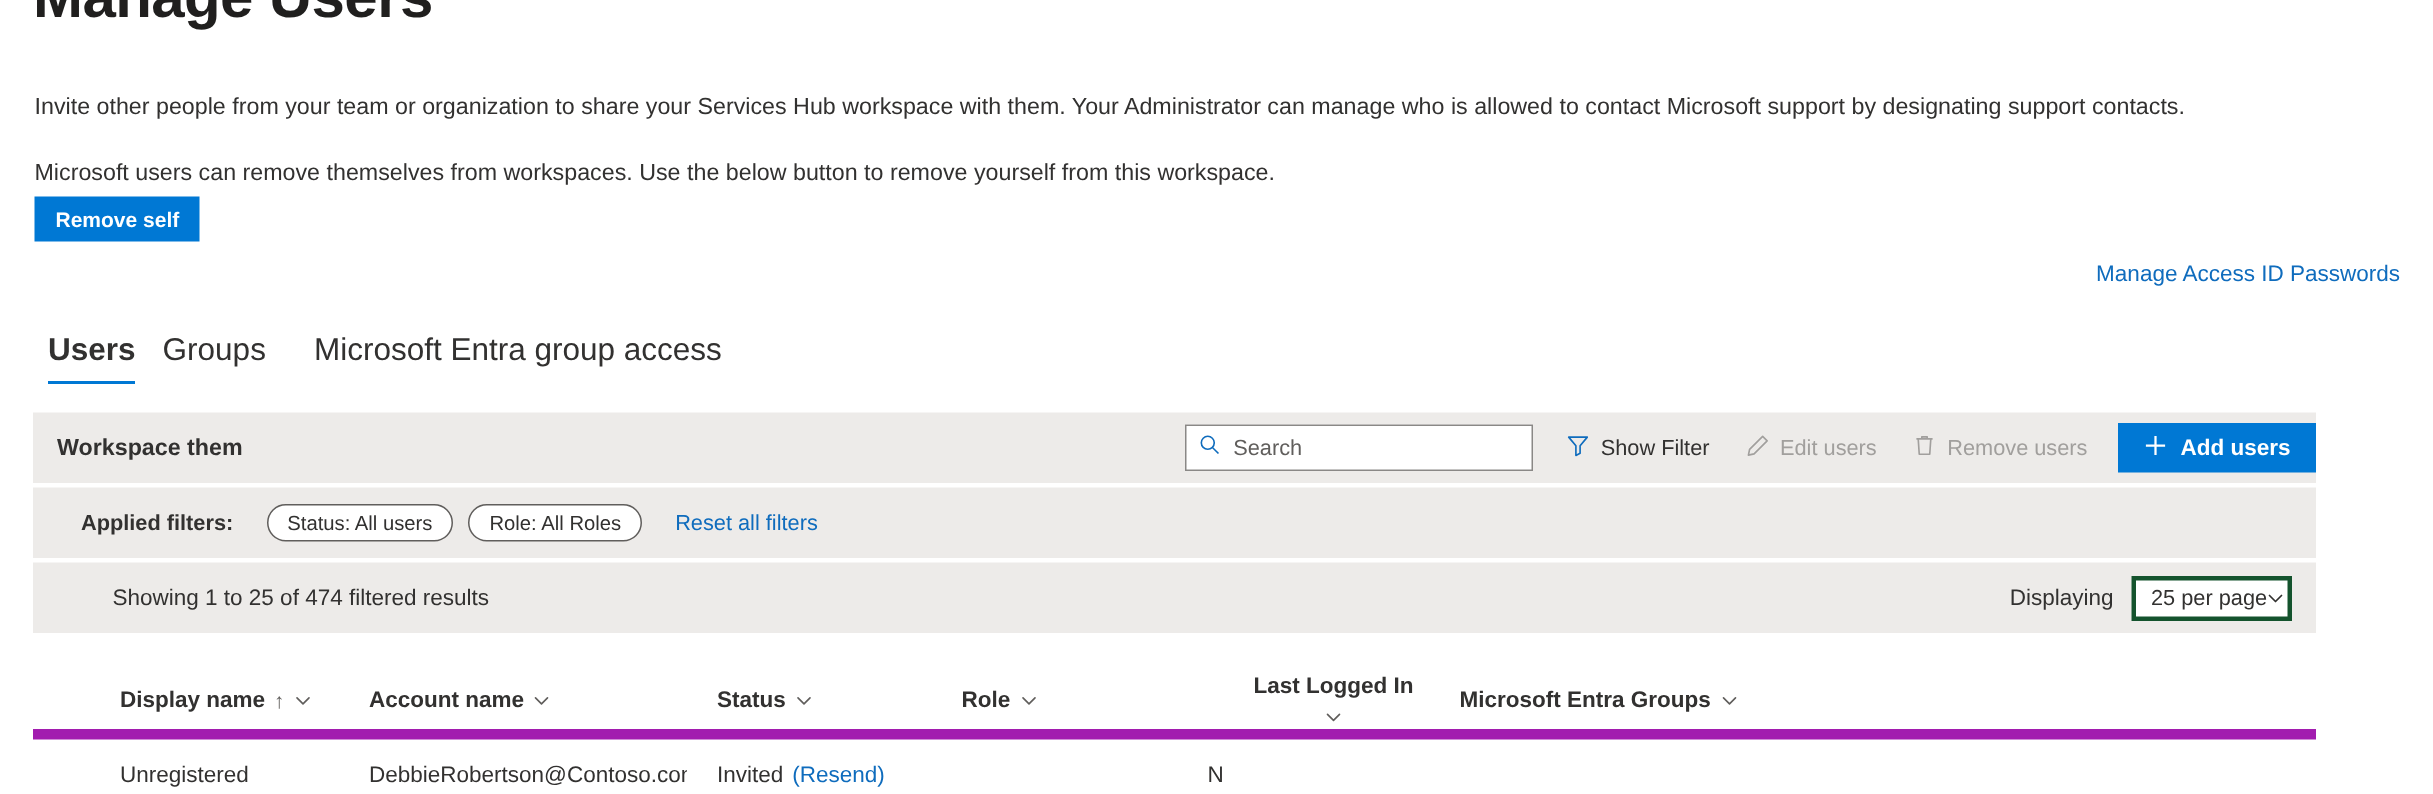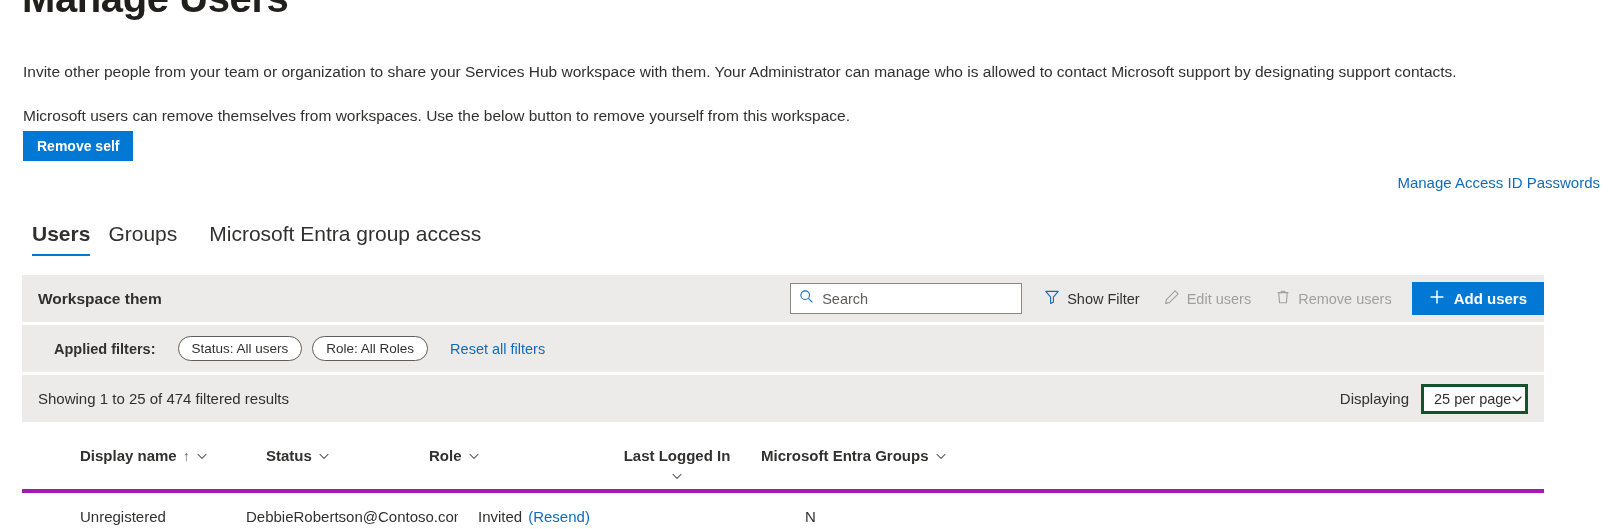--- a/index.html
+++ b/index.html
@@ -214,20 +214,21 @@
     margin-left: 12px;
     cursor: pointer;
     text-decoration: none;
     white-space: nowrap;
   }
 
   .showing-text {
     font-size: 15px;
     color: #323130;
     white-space: nowrap;
+    margin-left: 37px;
   }
   .showing-right {
     margin-left: auto;
     display: flex;
     align-items: center;
     gap: 12px;
   }
   .displaying-label {
     font-size: 15px;
     color: #323130;
@@ -250,23 +251,23 @@
 
   
   .table-wrap {
     position: absolute;
     left: 22px; top: 447px;
     width: 1522px;
     background: #ffffff;
   }
   .thead {
     display: flex;
-    align-items: flex-start;
+    align-items: center;
     height: 46px;
-    border-bottom: 4px solid #a21caf;
+    border-bottom: 7px solid #a21caf;
     padding-left: 58px;
   }
   .th {
     display: flex;
     align-items: center;
     gap: 6px;
     font-size: 15px;
     font-weight: 600;
     color: #323130;
     cursor: pointer;
@@ -406,20 +407,28 @@
     <div class="thead">
       <div class="th col-display">
         <span>Display name</span>
         <span class="sortasc">↑</span>
         <span class="chev">
           <svg width="12" height="12" viewBox="0 0 12 12" fill="none">
               <path d="M2 4.3l4 4 4-4" stroke="#605e5c" stroke-width="1.1" stroke-linecap="round" stroke-linejoin="round"></path>
             </svg>
         </span>
       </div>
+      <div class="th col-account">
+        <span>Account name</span>
+        <span class="chev">
+          <svg width="12" height="12" viewBox="0 0 12 12" fill="none">
+              <path d="M2 4.3l4 4 4-4" stroke="#605e5c" stroke-width="1.1" stroke-linecap="round" stroke-linejoin="round"></path>
+            </svg>
+        </span>
+      </div>
       <div class="th col-status">
         <span>Status</span>
         <span class="chev">
           <svg width="12" height="12" viewBox="0 0 12 12" fill="none">
               <path d="M2 4.3l4 4 4-4" stroke="#605e5c" stroke-width="1.1" stroke-linecap="round" stroke-linejoin="round"></path>
             </svg>
         </span>
       </div>
       <div class="th col-role">
         <span>Role</span>

